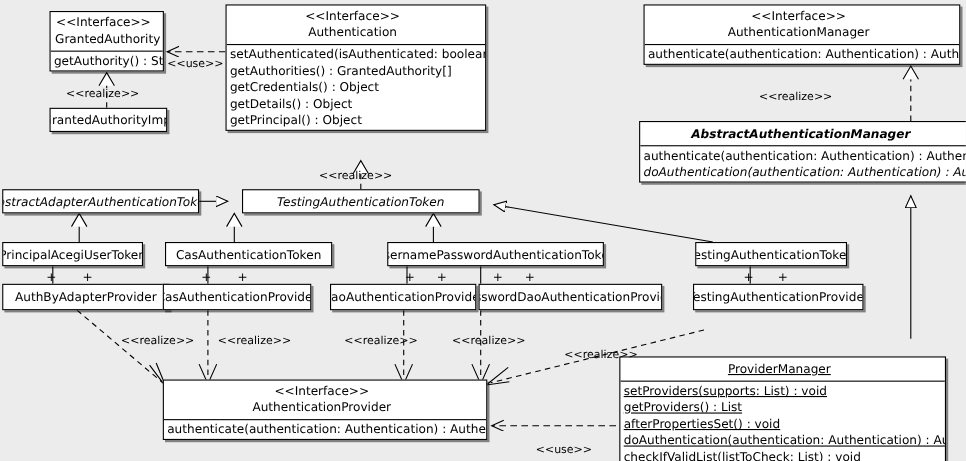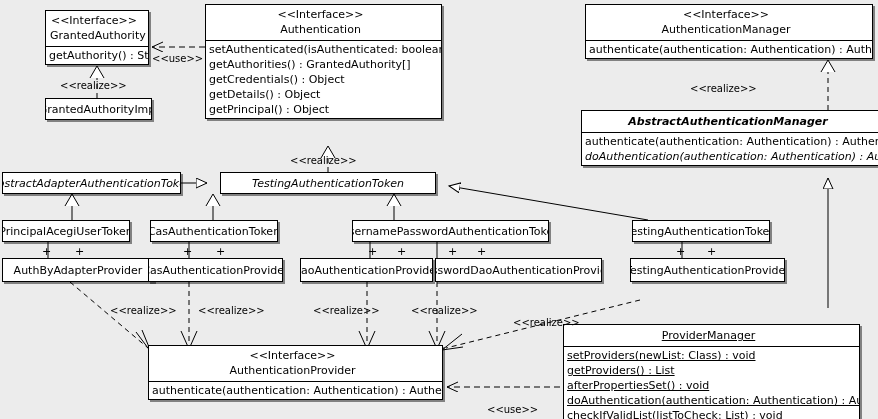--- a/index.html
+++ b/index.html
@@ -208,21 +208,21 @@
   </div>
 
   <div class="uml simple italic" style="left:220px;top:172px;width:216px;height:22px;">
     <span class="nm">TestingAuthenticationToken</span>
   </div>
 
   <div class="uml simple" style="left:2px;top:220px;width:128px;height:22px;">
     <span class="nm">PrincipalAcegiUserToken</span>
   </div>
 
-  <div class="uml simple" style="left:150px;top:220px;width:128px;height:22px;">
+  <div class="uml simple" style="left:150px;top:220px;width:152px;height:22px;">
     <span class="nm">CasAuthenticationToken</span>
   </div>
 
   <div class="uml simple" style="left:352px;top:220px;width:197px;height:22px;">
     <span class="nm">UsernamePasswordAuthenticationToken</span>
   </div>
 
   <div class="uml simple" style="left:632px;top:220px;width:138px;height:22px;">
     <span class="nm">TestingAuthenticationToken</span>
   </div>
@@ -268,21 +268,21 @@
       <span class="op">authenticate(authentication: Authentication) : Authentication</span>
     </div>
   </div>
 
   <div class="uml" style="left:563px;top:324px;width:297px;text-decoration:underline;">
     <div class="hdr">
       <span class="nm">ProviderManager</span>
     </div>
     <div class="sep"></div>
     <div class="ops">
-      <span class="op">setProviders(newList: Class) : void</span>
+      <span class="op">setProviders(supports: List) : void</span>
       <span class="op">getProviders() : List</span>
       <span class="op">afterPropertiesSet() : void</span>
       <span class="op">doAuthentication(authentication: Authentication) : Authentication</span>
       <span class="op">checkIfValidList(listToCheck: List) : void</span>
     </div>
   </div>
 
   <div class="lbl" style="left:152px;top:53px;">&lt;&lt;use&gt;&gt;</div>
 
   <div class="lbl" style="left:60px;top:80px;">&lt;&lt;realize&gt;&gt;</div>

